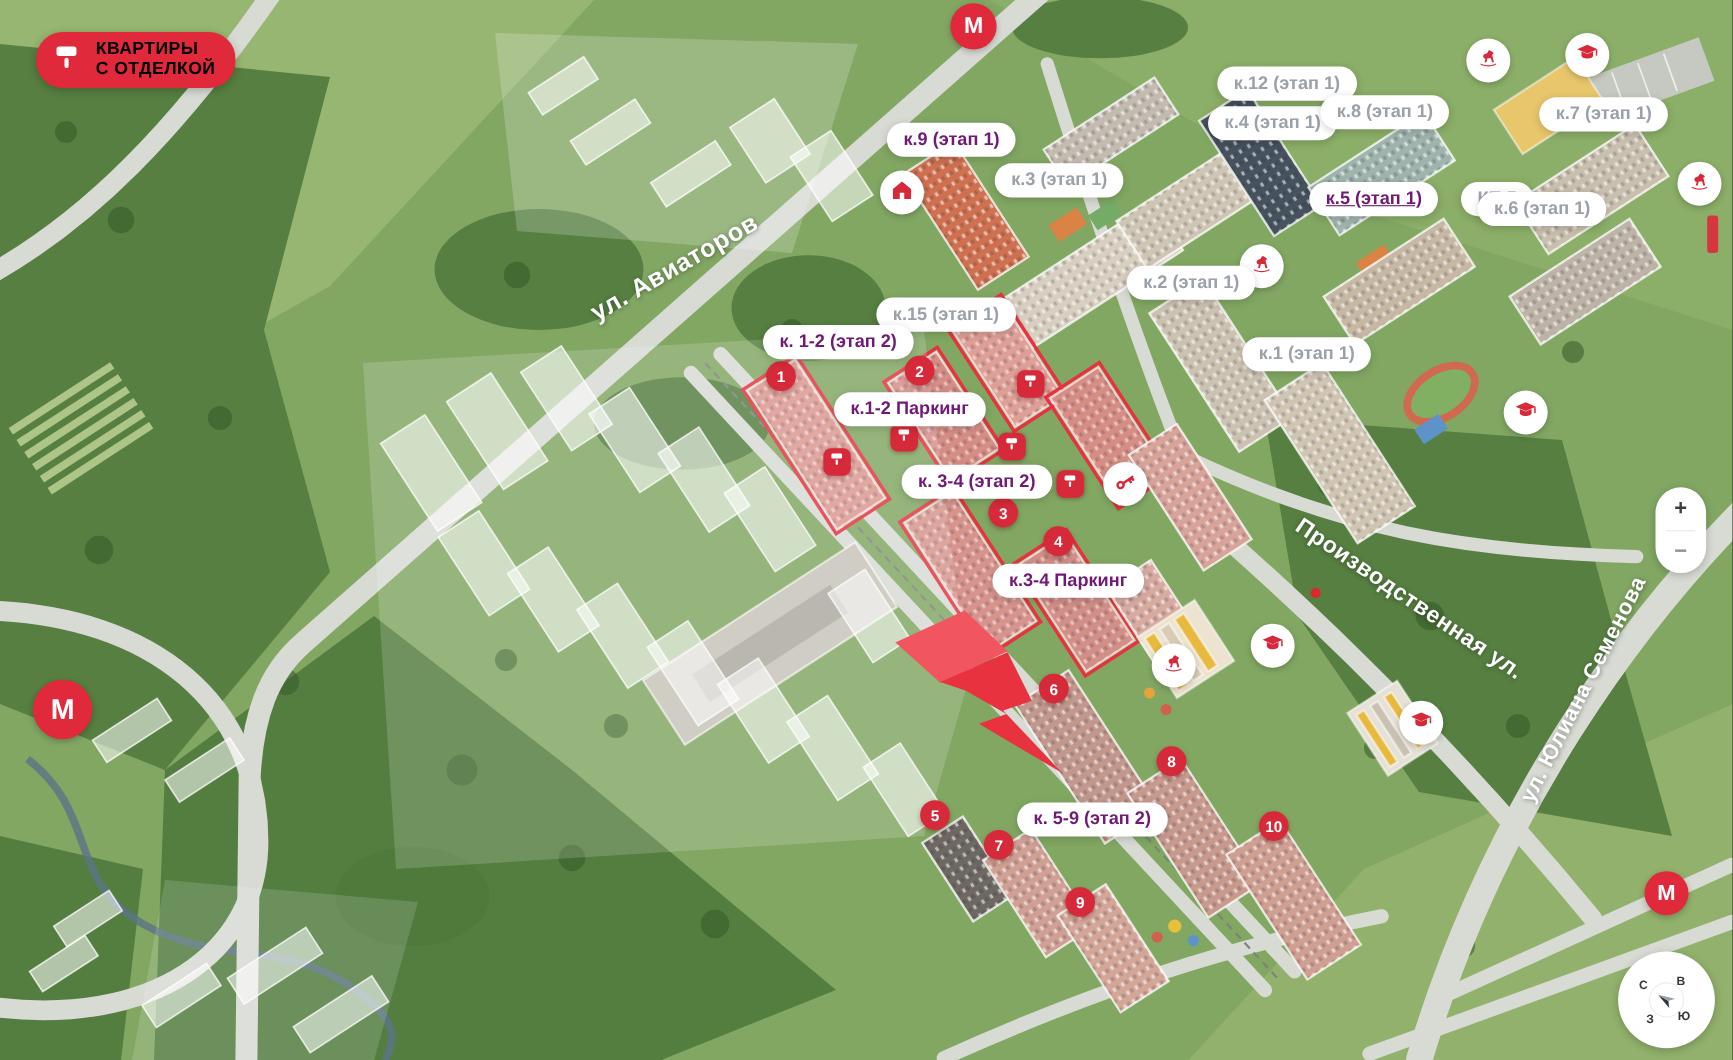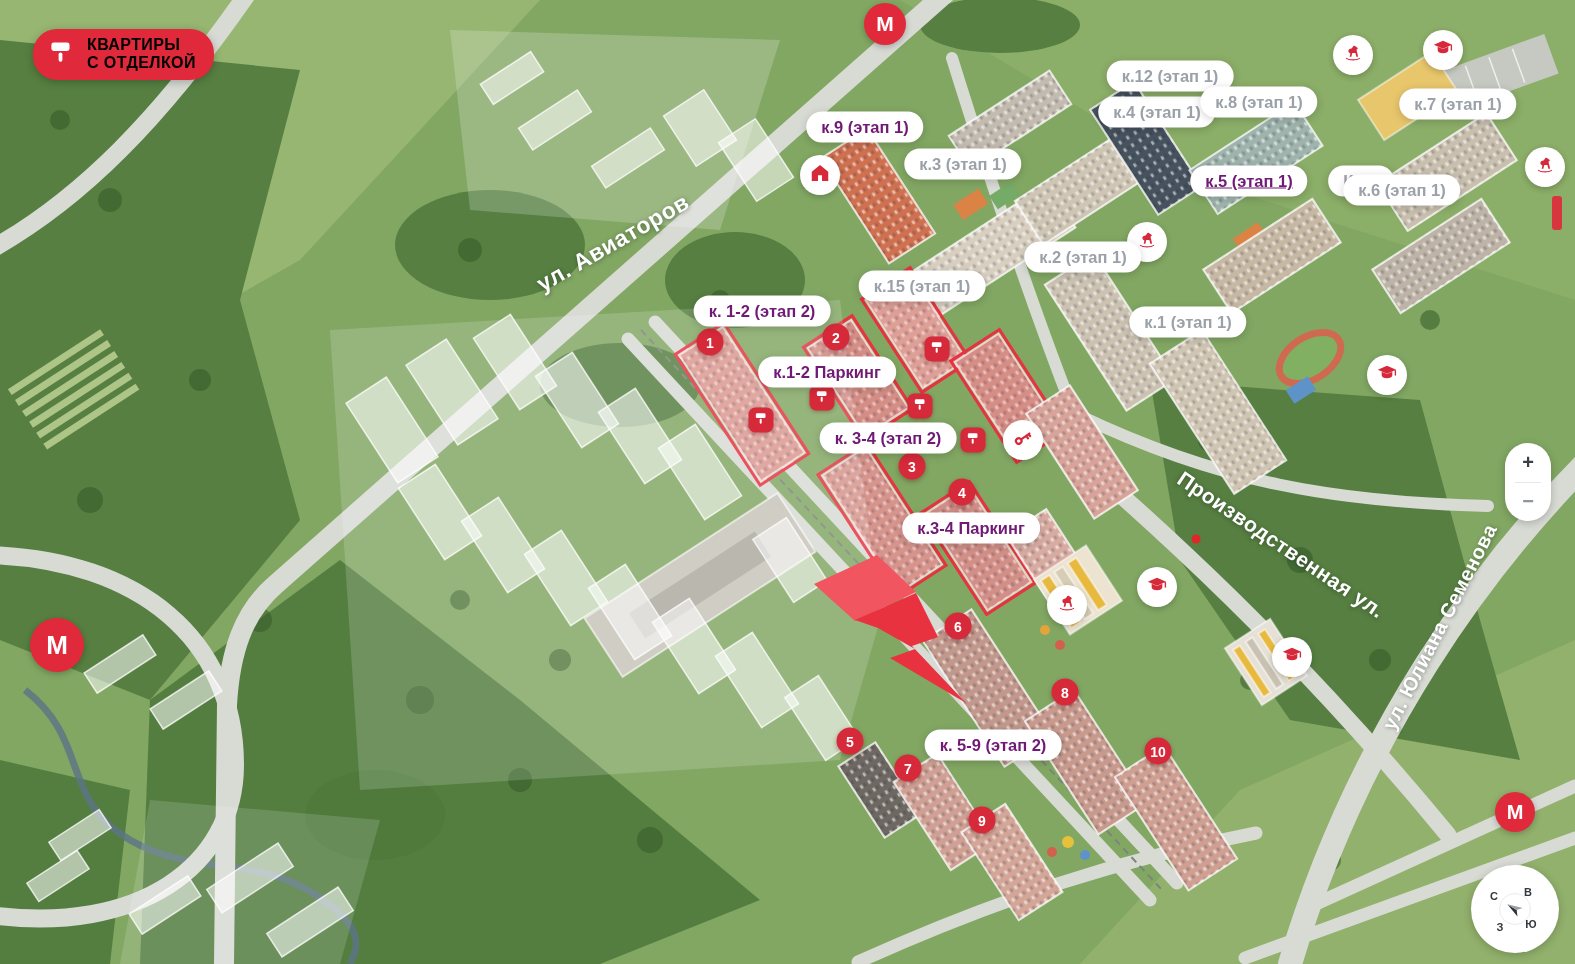--- a/index.html
+++ b/index.html
@@ -432,21 +432,21 @@
   <div class="pill active" style="left:865px;top:127px;">к.9 (этап 1)</div>
   <div class="pill inactive" style="left:963px;top:164px;">к.3 (этап 1)</div>
   <div class="pill inactive" style="left:1122px;top:112px;margin-left:35px;">к.4 (этап 1)</div>
   <div class="pill inactive" style="left:1170px;top:76px;">к.12 (этап 1)</div>
   <div class="pill inactive" style="left:1259px;top:79px;margin-top:23px;">к.8 (этап 1)</div>
   <div class="pill inactive" style="left:1458px;top:104px;">к.7 (этап 1)</div>
   <div class="pill inactive" style="left:1361px;top:181px;">КП 5</div>
   <div class="pill active" style="left:1249px;top:181px;text-decoration:underline;">к.5 (этап 1)</div>
   <div class="pill inactive" style="left:1402px;top:190px;">к.6 (этап 1)</div>
   <div class="pill inactive" style="left:1083px;top:257px;">к.2 (этап 1)</div>
-  <div class="pill inactive" style="left:922px;top:286px;">к.15 (этап 1)</div>
+  <div class="pill inactive" style="left:860px;top:286px;">к.15 (этап 1)</div>
   <div class="pill active" style="left:762px;top:311px;">к. 1-2 (этап 2)</div>
   <div class="pill active" style="left:827px;top:372px;">к.1-2 Паркинг</div>
   <div class="pill inactive" style="left:1188px;top:322px;">к.1 (этап 1)</div>
   <div class="pill active" style="left:888px;top:438px;">к. 3-4 (этап 2)</div>
   <div class="pill active" style="left:971px;top:528px;">к.3-4 Паркинг</div>
   <div class="pill active" style="left:993px;top:745px;">к. 5-9 (этап 2)</div>
 
   <div class="nmark" style="left:710px;top:342px;">1</div>
   <div class="nmark" style="left:836px;top:337px;">2</div>
   <div class="nmark" style="left:912px;top:466px;">3</div>

